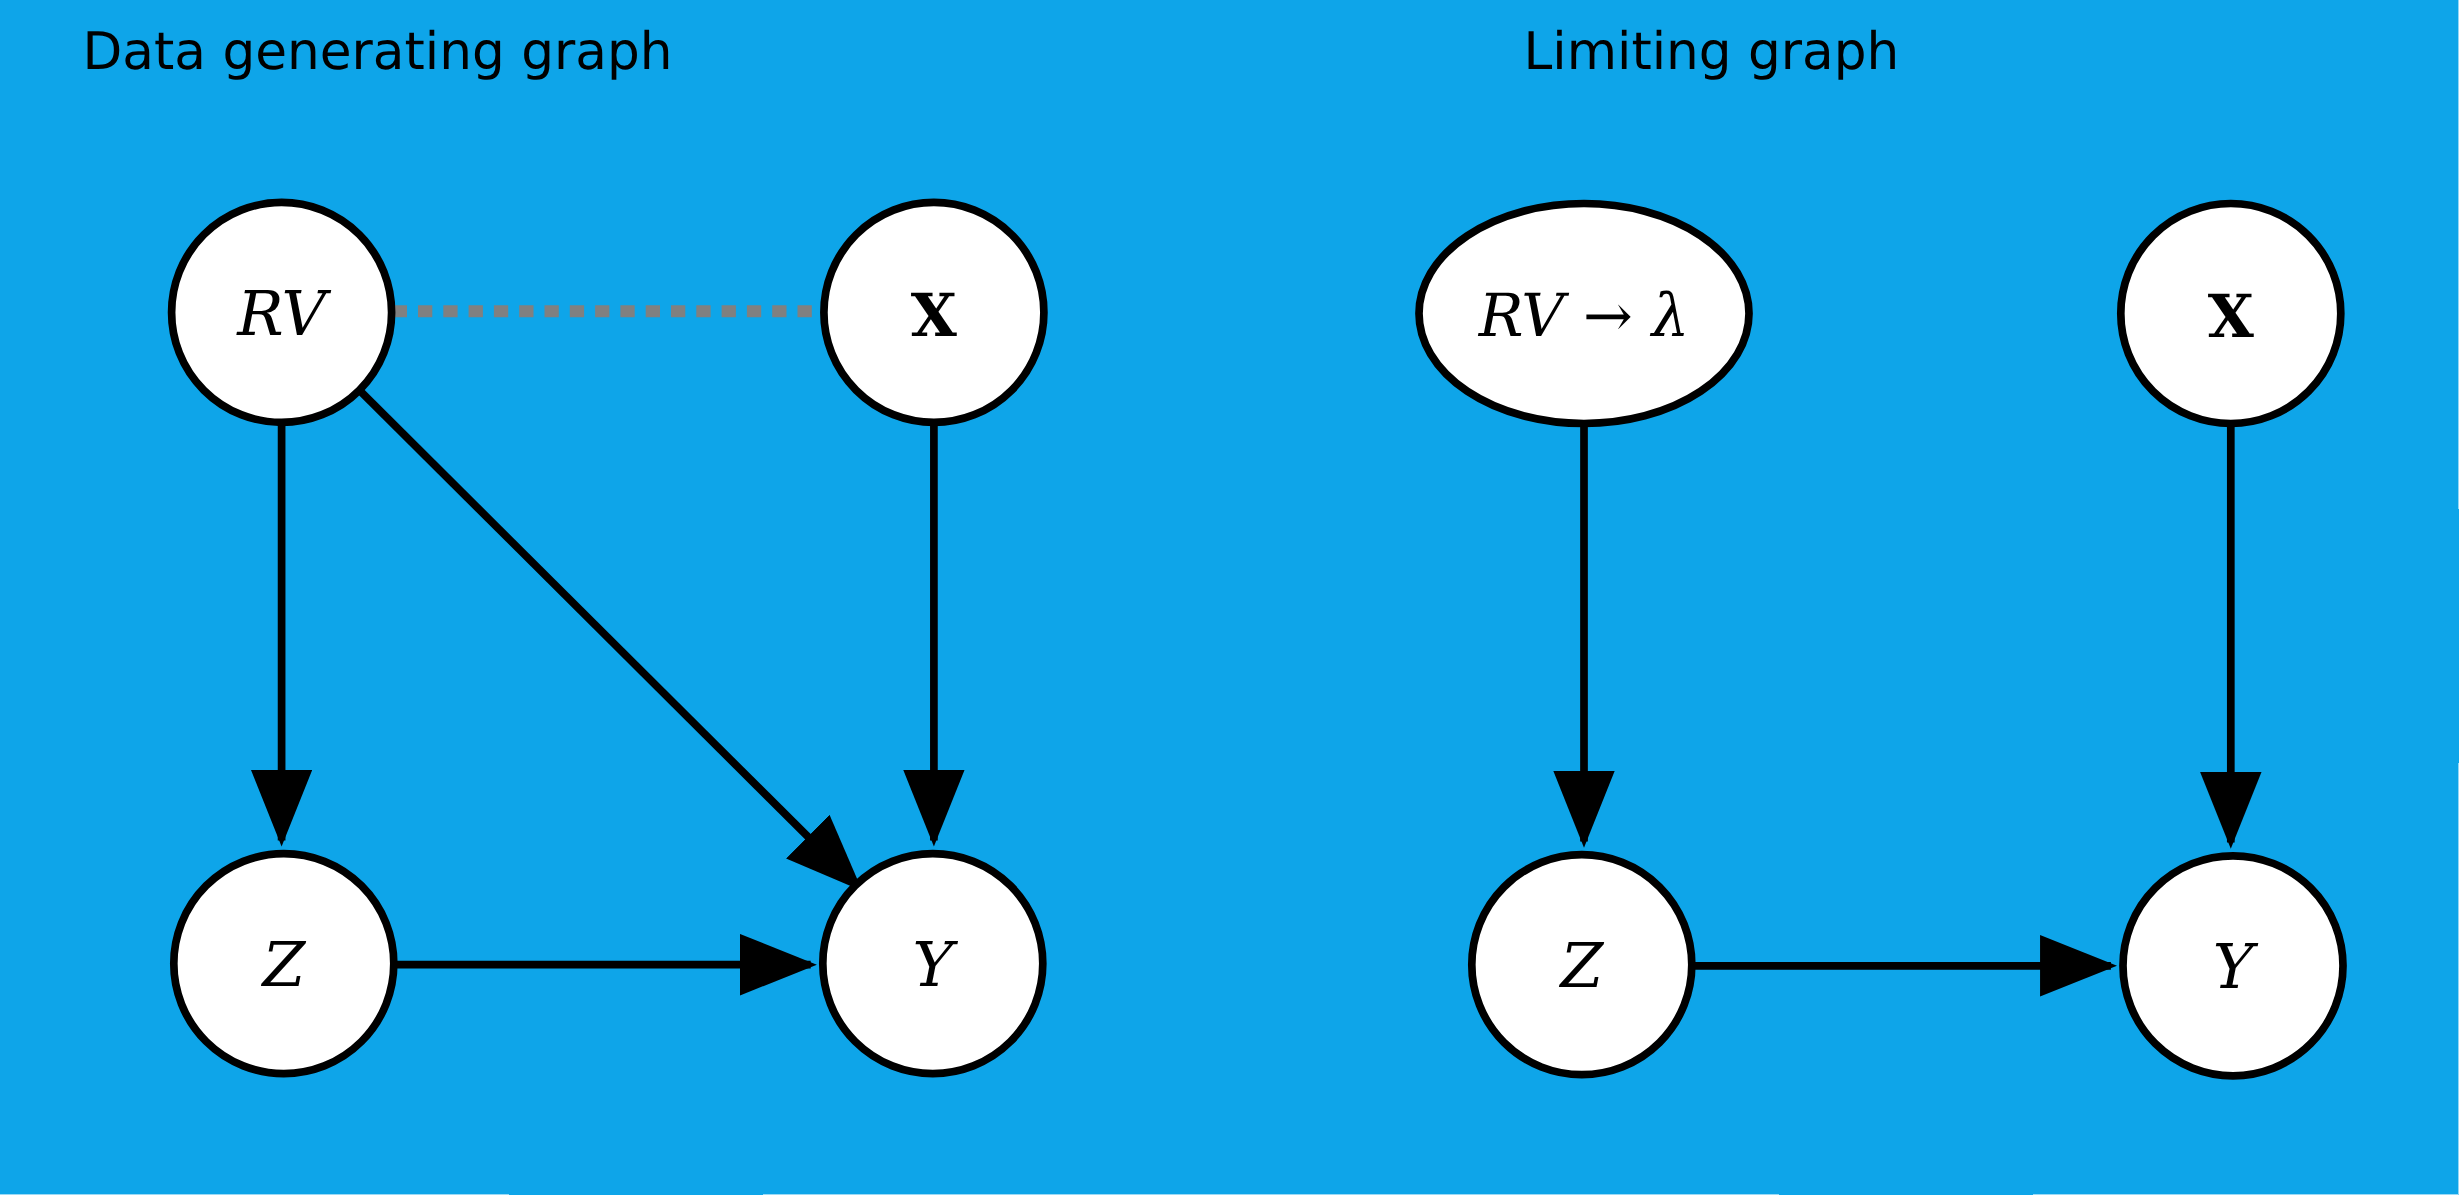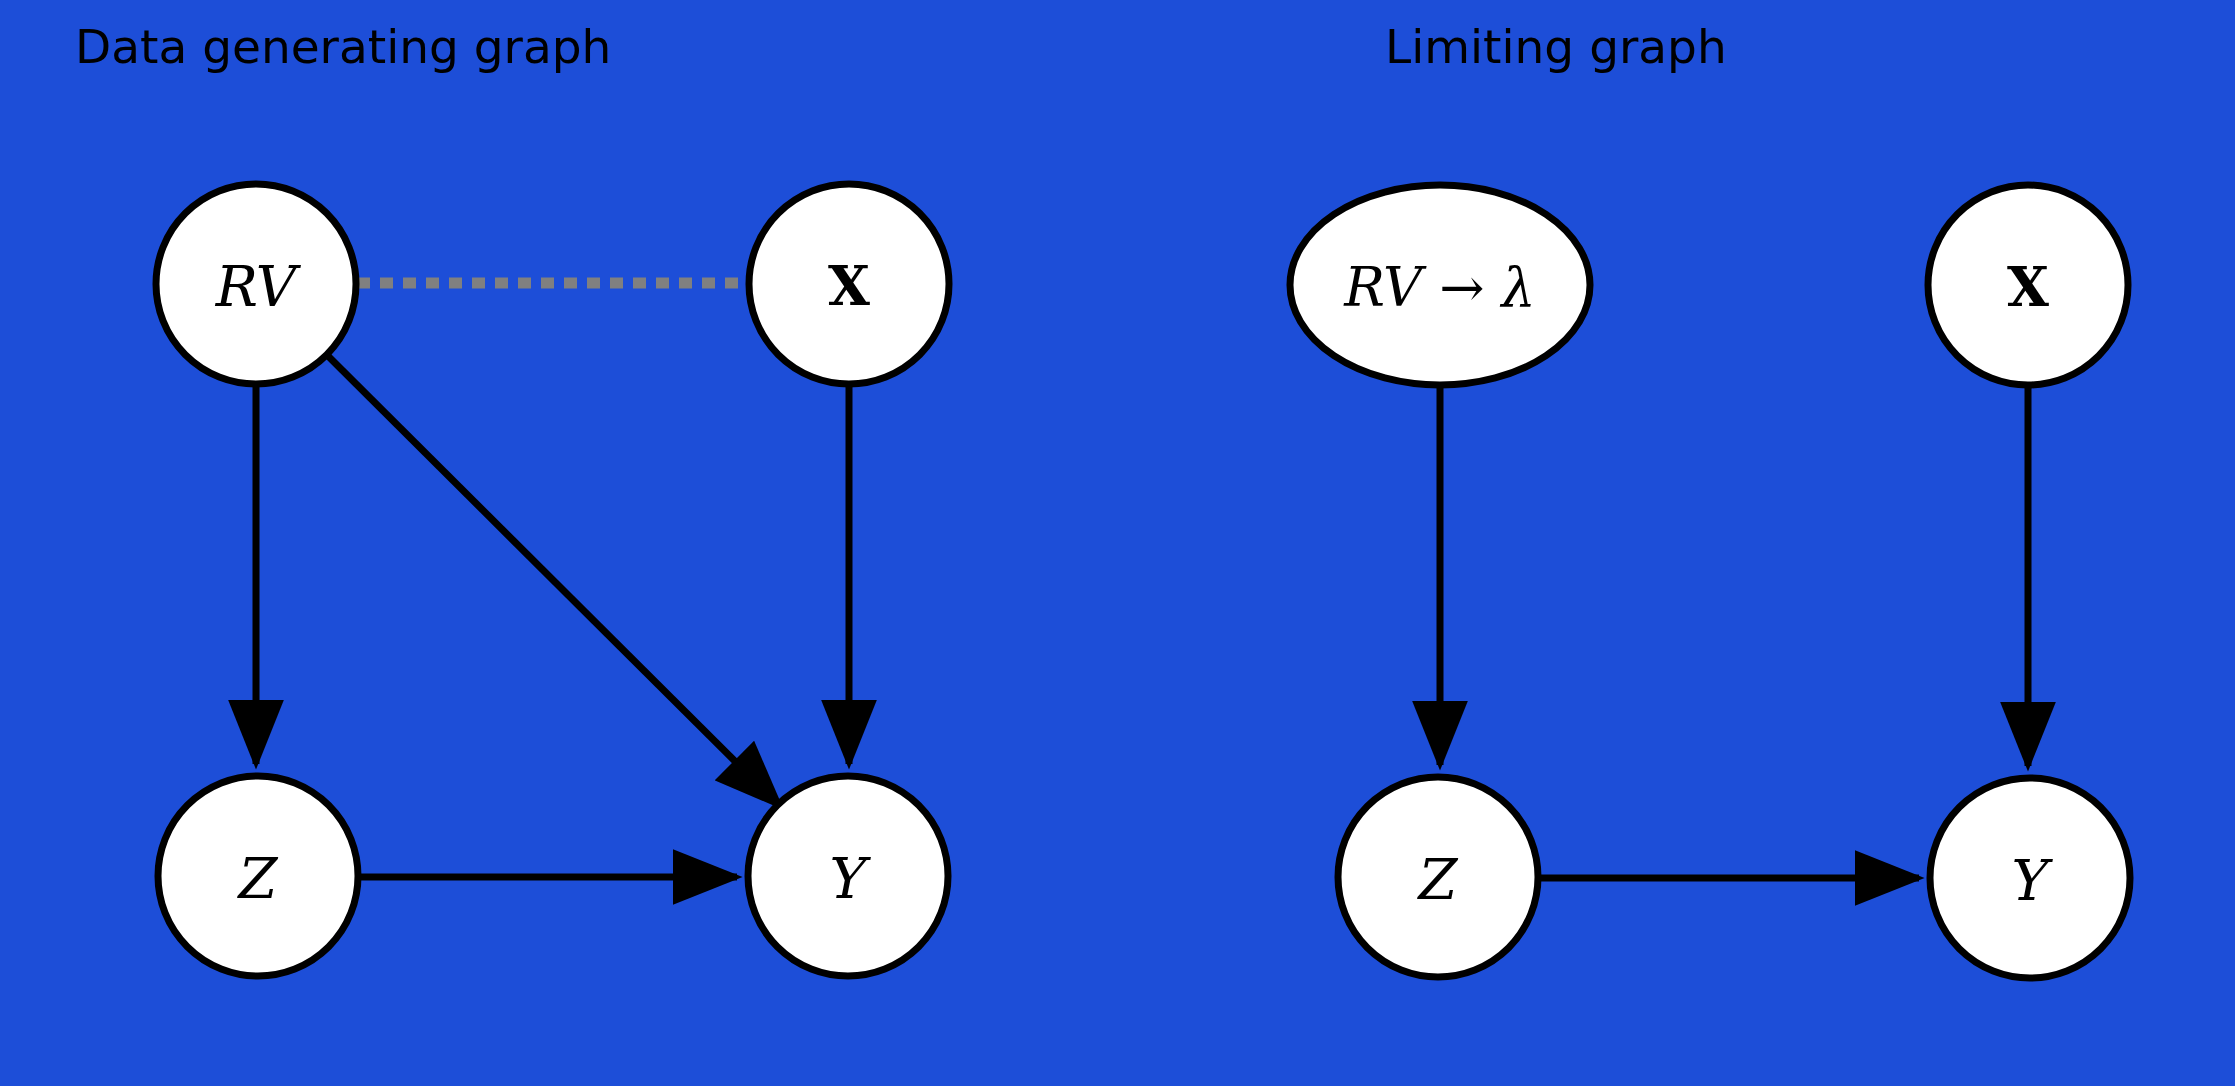--- a/index.html
+++ b/index.html
@@ -10,21 +10,21 @@
   body {
     width: 2235px;
     height: 1086px;
     font-family: "DejaVu Sans", sans-serif;
     overflow: hidden;
   }
   #stage {
     position: relative;
     width: 2235px;
     height: 1086px;
-    background: #1d4ed8;
+    background: #0ea5e9;
   }
   svg.canvas {
     position: absolute;
     left: 0;
     top: 0;
     width: 2235px;
     height: 1086px;
   }
   .panel-title {
     font-family: "DejaVu Sans", sans-serif;

